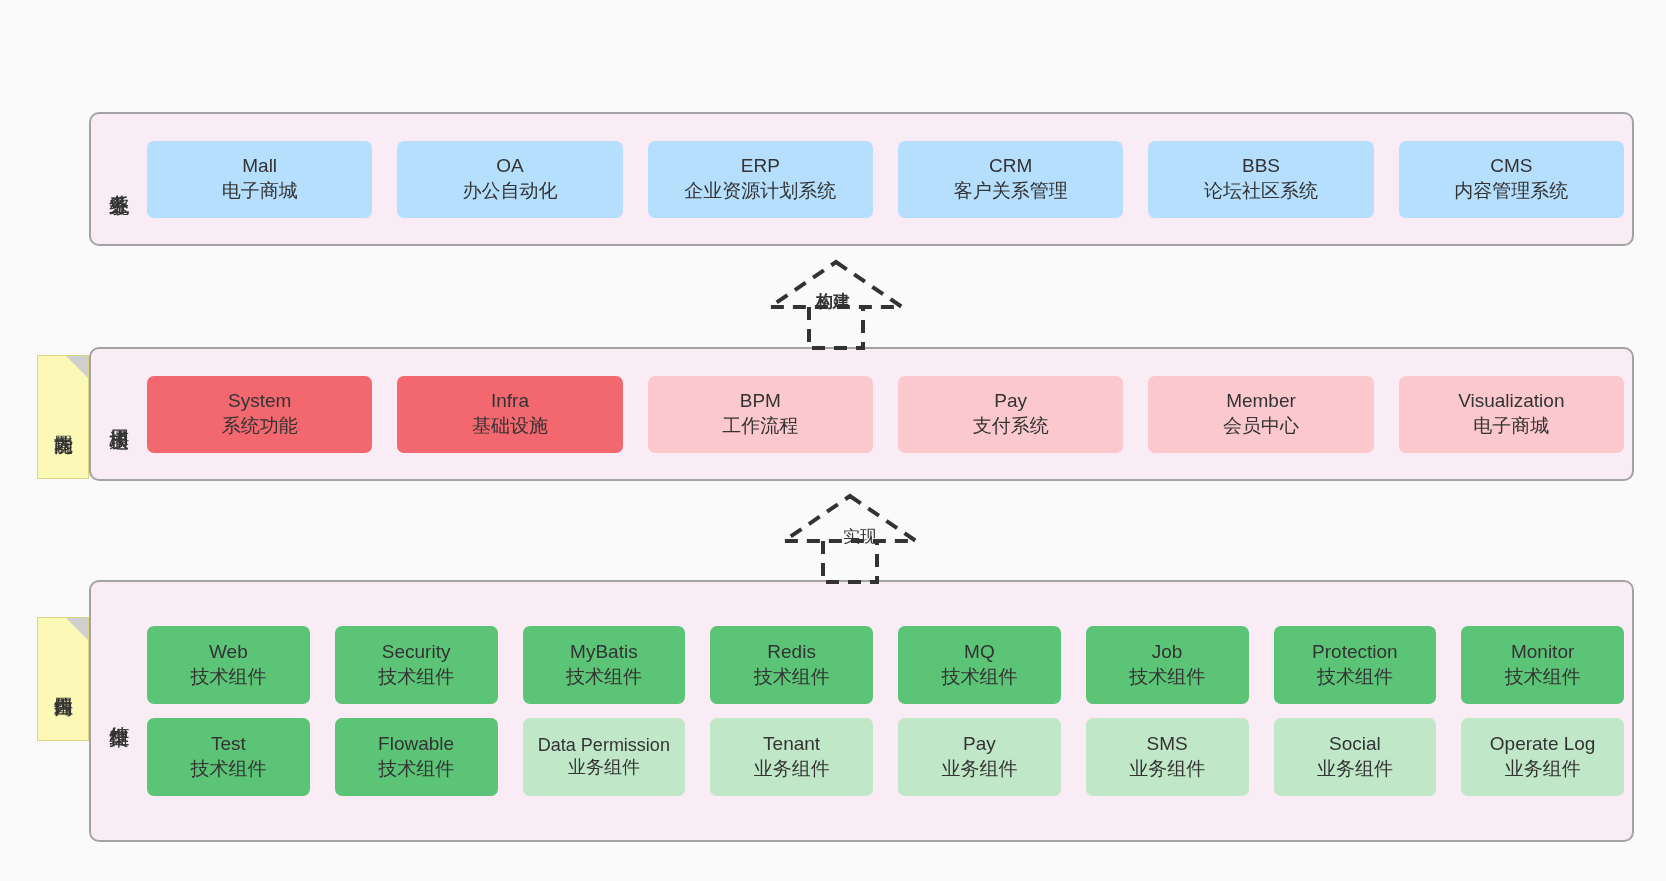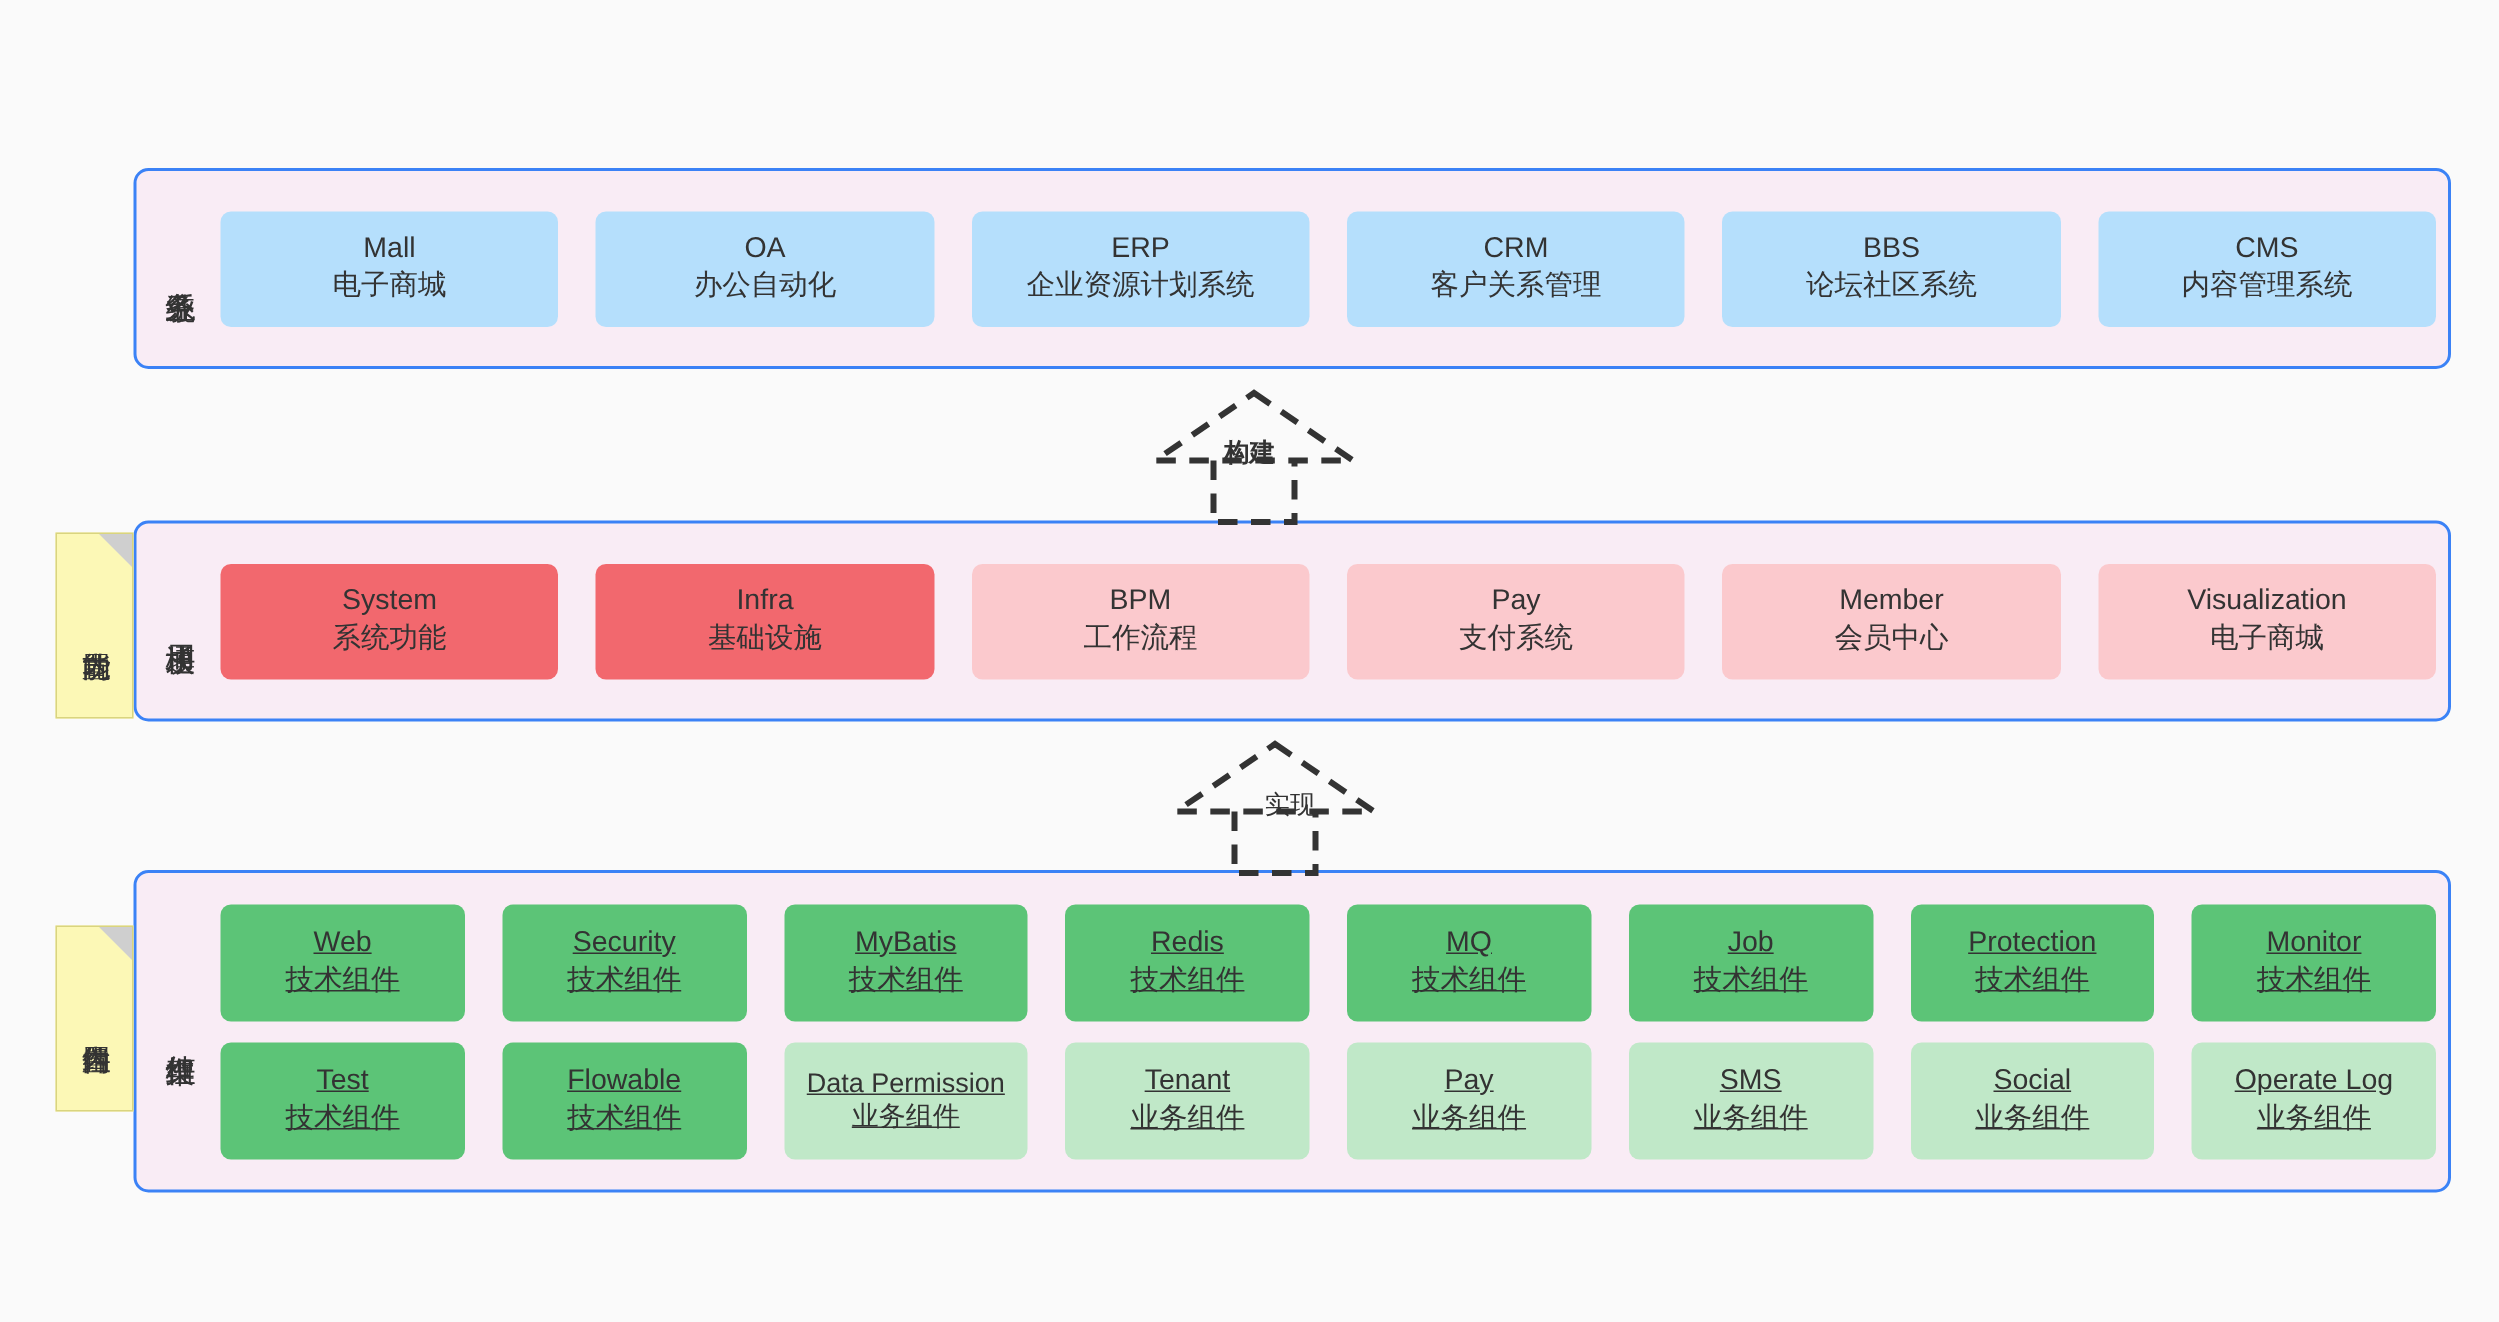--- a/index.html
+++ b/index.html
@@ -14,28 +14,28 @@
     font-family: "Liberation Sans", "DejaVu Sans", sans-serif;
     color: #333333;
     overflow: hidden;
   }
 
   
   .layer {
     position: absolute;
     box-sizing: border-box;
     background: #f9ecf5;
-    border: 2px solid #3b82f6;
+    border: 2px solid #a3a3a3;
     border-radius: 10px;
     display: flex;
     align-items: stretch;
   }
   #layer-business { left: 89px;  top: 112px; width: 1545px; height: 134px; }
   #layer-modules  { left: 89px;  top: 347px; width: 1545px; height: 134px; }
-  #layer-framework{ left: 89px;  top: 580px; width: 1545px; height: 215px; text-decoration: underline; }
+  #layer-framework{ left: 89px;  top: 580px; width: 1545px; height: 262px; }
 
   .layer-title {
     width: 56px;
     flex: 0 0 56px;
     display: flex;
     align-items: center;
     justify-content: center;
     font-size: 20px;
     line-height: 1.18;
     letter-spacing: 0px;

